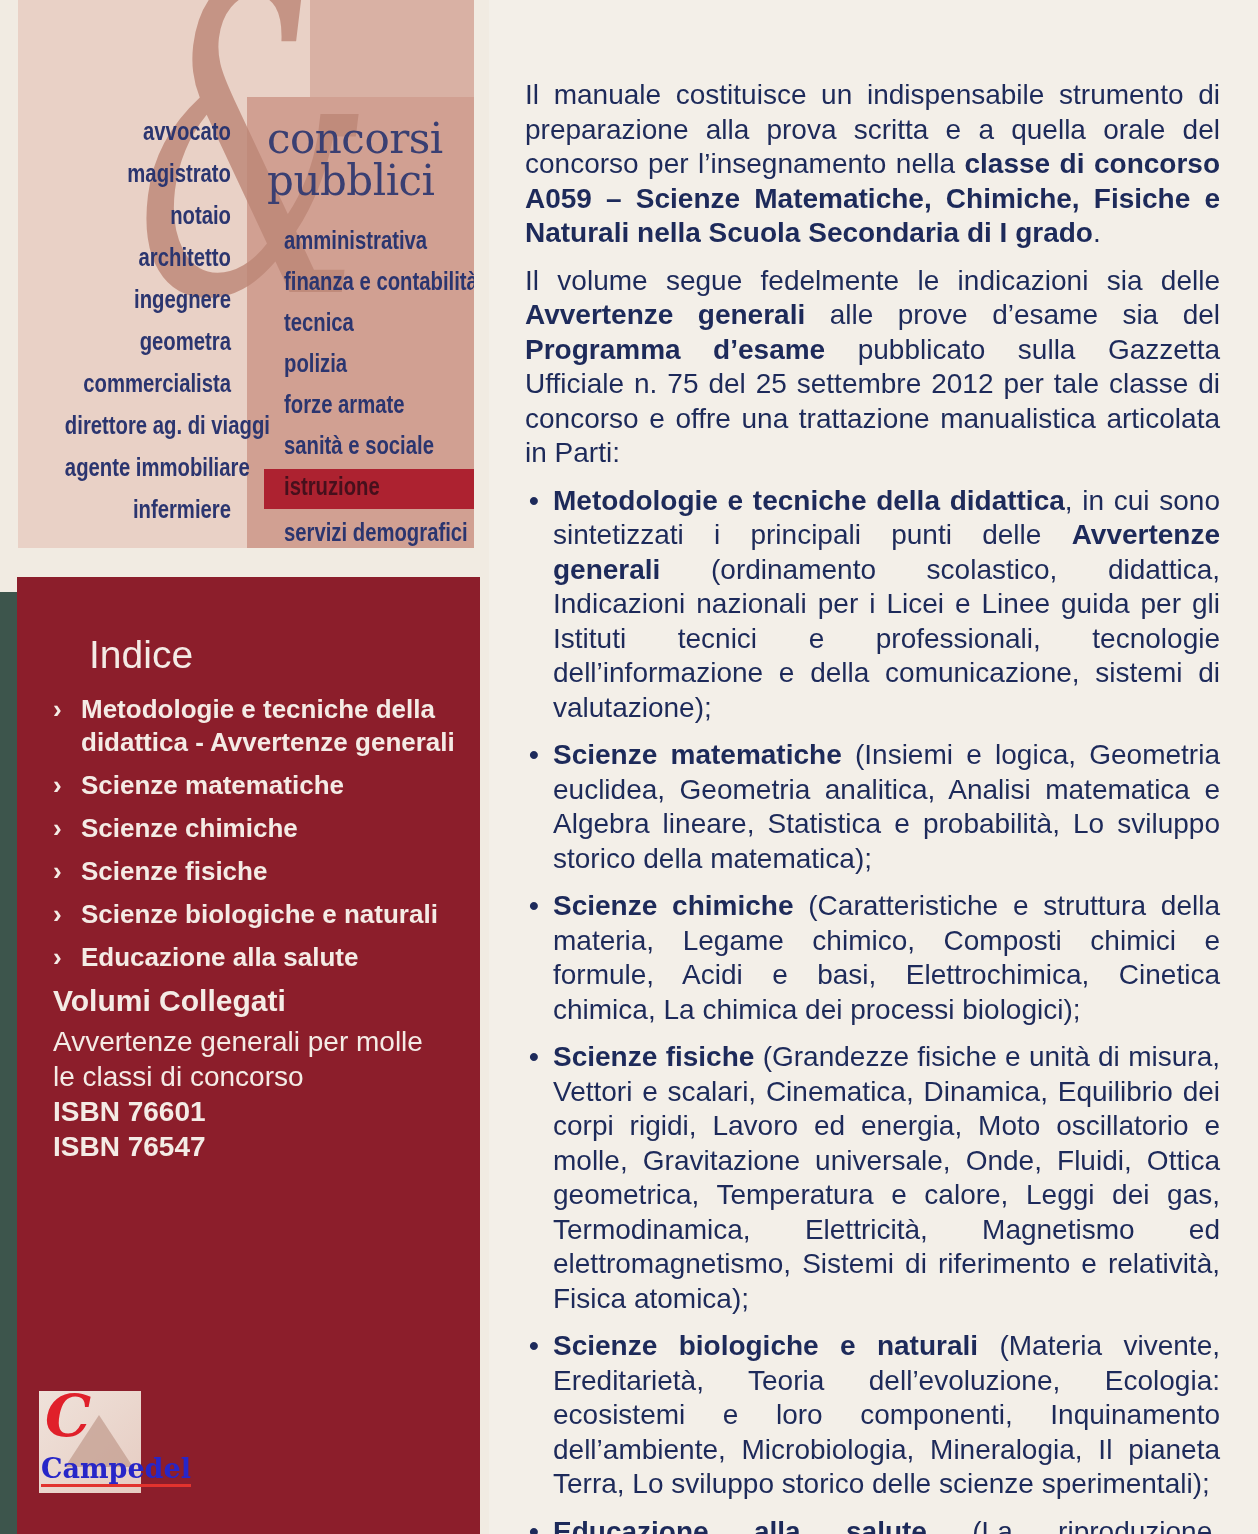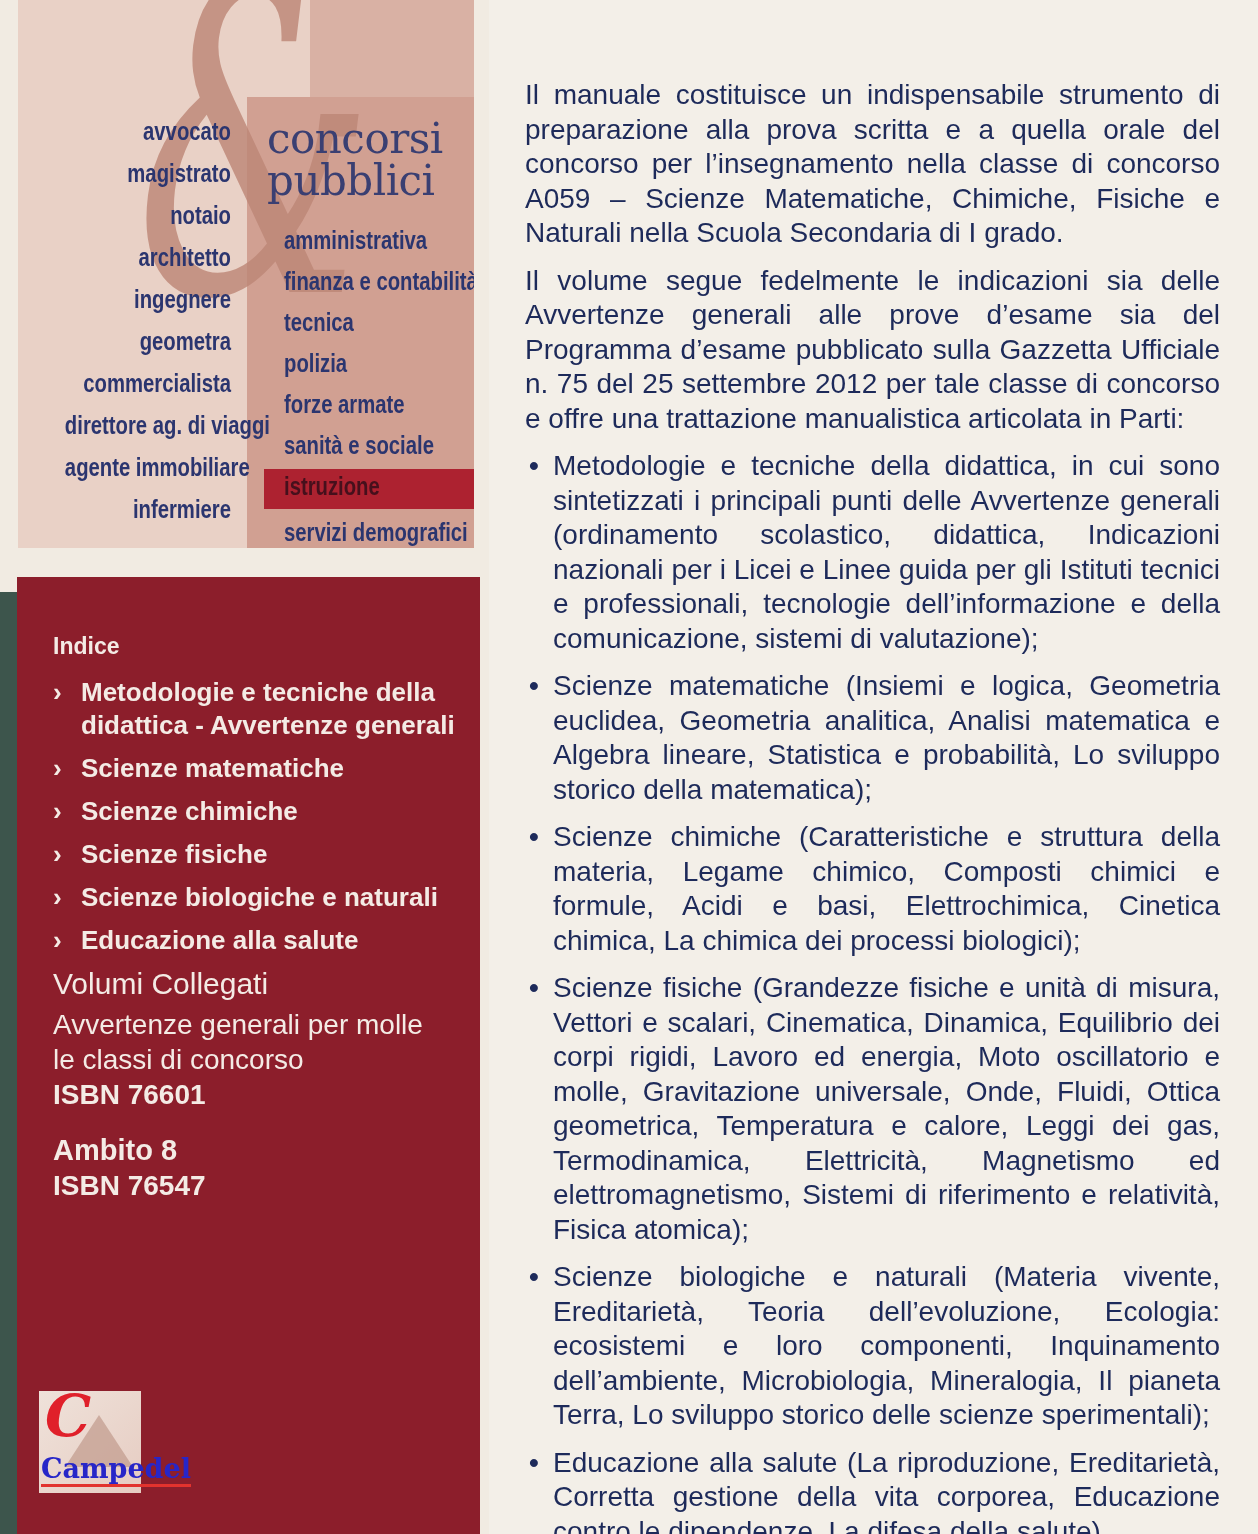--- a/index.html
+++ b/index.html
@@ -39,41 +39,41 @@
   .cat-label{
     display:inline-block;font-weight:700;font-size:26px;color:var(--navy-text);
     transform:scaleX(.78);transform-origin:left center;
   }
   .cat-row.hl .cat-label{color:var(--highlight-text);}
   
   .spine-strip{position:absolute;left:0;top:592px;width:17px;height:942px;background:var(--spine-teal);}
   
   .maroon-panel{position:absolute;left:17px;top:577px;width:463px;height:957px;background:var(--maroon-panel);color:var(--panel-text-light);}
   .maroon-inner{padding:56px 12px 0 36px;}
-  .index-title{font-size:23px;font-weight:700;}
+  .index-title{font-size:39px;font-weight:400;margin-left:36px;}
   .index-list{list-style:none;margin:16px 0 0;padding:0;}
   .idx-item{position:relative;padding-left:28px;font-weight:700;font-size:26px;line-height:33px;margin-bottom:10px;max-width:402px;}
   .idx-marker{position:absolute;left:0;top:0;}
-  .related-title{font-size:30px;font-weight:400;}
+  .related-title{font-size:30px;font-weight:700;}
   .related-line{font-size:28px;line-height:35px;max-width:390px;margin-top:6px;}
   .isbn{font-size:28px;line-height:35px;font-weight:bold;}
   .ambito-title{margin-top:20px;font-size:29px;font-weight:700;line-height:36px;}
   
   .logo{position:absolute;left:22px;top:814px;width:102px;height:102px;background:linear-gradient(135deg,#efe2da,#e6ccc2);}
   .logo-c{position:absolute;left:6px;top:-4px;font-family:"DejaVu Serif",serif;font-style:italic;font-weight:700;font-size:58px;color:var(--logo-red);line-height:1;}
   .logo-pyramid{position:absolute;right:8px;bottom:26px;width:0;height:0;border-left:34px solid transparent;border-right:34px solid transparent;border-bottom:52px solid #c09a8c;opacity:.7;}
   .logo-word{
     position:absolute;left:2px;bottom:6px;font-family:"DejaVu Serif",serif;font-weight:700;font-size:27px;
     color:var(--logo-blue);border-bottom:3px solid #e2332e;padding-bottom:2px;white-space:nowrap;line-height:1;
   }
   
   .main-col{position:absolute;left:489px;top:0;width:769px;height:1534px;background:var(--main-bg);}
   .main-inner{padding:78px 38px 0 36px;color:var(--main-text-navy);}
   .para{font-size:28px;line-height:34.5px;text-align:justify;margin:0 0 13px;}
-  .b{font-weight:400;}
+  .b{font-weight:700;}
   .bullets{list-style:none;margin:0;padding:0;}
   .bullet-item{position:relative;padding-left:28px;font-size:28px;line-height:34.5px;text-align:justify;margin:0 0 13px;}
   .bullet-item::before{content:"\2022";position:absolute;left:4px;font-weight:700;}
 </style>
 </head>
 <body>
 
 <div class="pink-panel">
   <div class="corner-block"></div>
   <div class="right-strip"></div>
@@ -121,21 +121,20 @@
         <li class="idx-item"><span class="idx-marker">›</span><span>Scienze matematiche</span></li>
         <li class="idx-item"><span class="idx-marker">›</span><span>Scienze chimiche</span></li>
         <li class="idx-item"><span class="idx-marker">›</span><span>Scienze fisiche</span></li>
         <li class="idx-item"><span class="idx-marker">›</span><span>Scienze biologiche e naturali</span></li>
         <li class="idx-item"><span class="idx-marker">›</span><span>Educazione alla salute</span></li>
       </ul>
 
     <div class="related-title">Volumi Collegati</div>
     <div class="related-line">Avvertenze generali per molle le classi di concorso</div>
     <div class="isbn">ISBN 76601</div>
-    <div class="ambito-title">Ambito 8</div>
     <div class="isbn">ISBN 76547</div>
   </div>
 
   <div class="logo">
     <div class="logo-c">C</div>
     <div class="logo-pyramid"></div>
     <div class="logo-word">Campedel</div>
   </div>
 </div>
 

